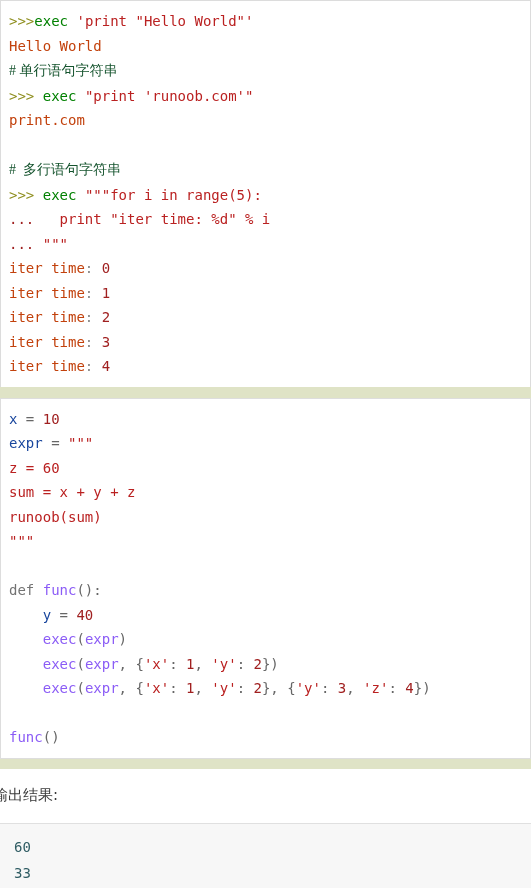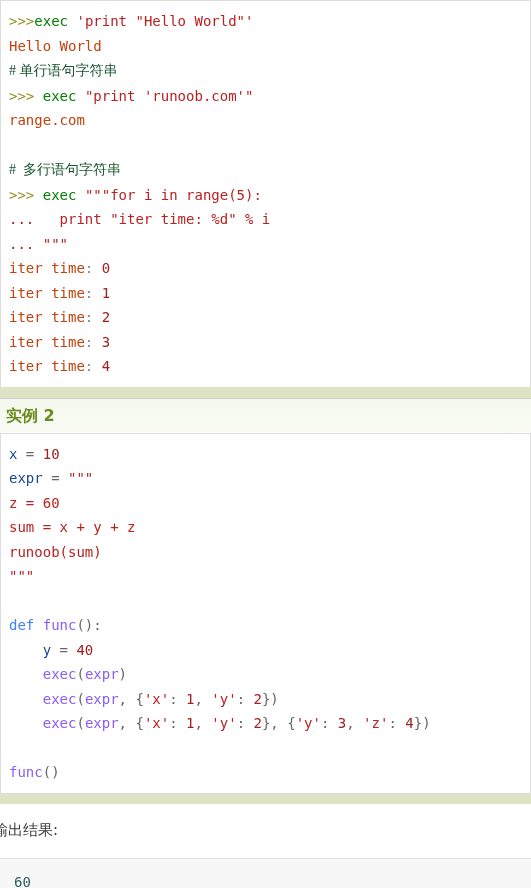--- a/index.html
+++ b/index.html
@@ -45,21 +45,21 @@
   .tok-prompt2  { color: #a02020; }   
   .tok-kw       { color: #008000; font-weight: normal; }
   .tok-str      { color: #ba2121; }
   .tok-com      { color: #14532d; font-style: normal; font-family: Liberation Serif, serif; }
   .tok-out      { color: #c2410c; }
   .tok-name     { color: #19469d; }
   .tok-num      { color: #a02020; }
   .tok-op       { color: #666666; }
   .tok-plain    { color: #333333; }
   .tok-punct    { color: #888888; }
-  .tok-def      { color: #3b82f6; text-align: right; }
+  .tok-def      { color: #737373; text-align: right; }
   .tok-fn       { color: #8b5cf6; }
 
   
   .band {
     background: #dfe3c6;
     height: 11px;
     width: 100%;
   }
   .band-thin {
     background: #dfe3c6;
@@ -113,38 +113,35 @@
 </head>
 <body>
 
 <div>
 
   <div class="code-block first">
     <pre class="code"><span class="tok-prompt">&gt;&gt;&gt;</span><span class="tok-kw">exec</span><span class="tok-plain"> </span><span class="tok-str">'print "Hello World"'</span>
 <span class="tok-out">Hello World</span>
 <span class="tok-com"># 单行语句字符串</span>
 <span class="tok-prompt">&gt;&gt;&gt; </span><span class="tok-kw">exec</span><span class="tok-plain"> </span><span class="tok-str">"print 'runoob.com'"</span>
-<span class="tok-out">range.com</span>
+<span class="tok-out">print.com</span>
 <span class="tok-plain"></span>
 <span class="tok-com">#  多行语句字符串</span>
 <span class="tok-prompt">&gt;&gt;&gt; </span><span class="tok-kw">exec</span><span class="tok-plain"> </span><span class="tok-str">"""for i in range(5):</span>
 <span class="tok-prompt2">... </span><span class="tok-str">  print "iter time: %d" % i</span>
 <span class="tok-prompt2">... </span><span class="tok-str">"""</span>
 <span class="tok-out">iter time</span><span class="tok-punct">: </span><span class="tok-num">0</span>
 <span class="tok-out">iter time</span><span class="tok-punct">: </span><span class="tok-num">1</span>
 <span class="tok-out">iter time</span><span class="tok-punct">: </span><span class="tok-num">2</span>
 <span class="tok-out">iter time</span><span class="tok-punct">: </span><span class="tok-num">3</span>
 <span class="tok-out">iter time</span><span class="tok-punct">: </span><span class="tok-num">4</span></pre>
   </div>
 
   <div class="band"></div>
 
-  <div class="example-header">
-    <span class="example-title">实例 2</span>
-  </div>
 
   <div class="code-block">
     <pre class="code"><span class="tok-name">x </span><span class="tok-op">= </span><span class="tok-num">10</span>
 <span class="tok-name">expr </span><span class="tok-op">= </span><span class="tok-str">"""</span>
 <span class="tok-str">z = 60</span>
 <span class="tok-str">sum = x + y + z</span>
 <span class="tok-str">runoob(sum)</span>
 <span class="tok-str">"""</span>
 <span class="tok-plain"></span>
 <span class="tok-def">def </span><span class="tok-fn">func</span><span class="tok-op">():</span>

